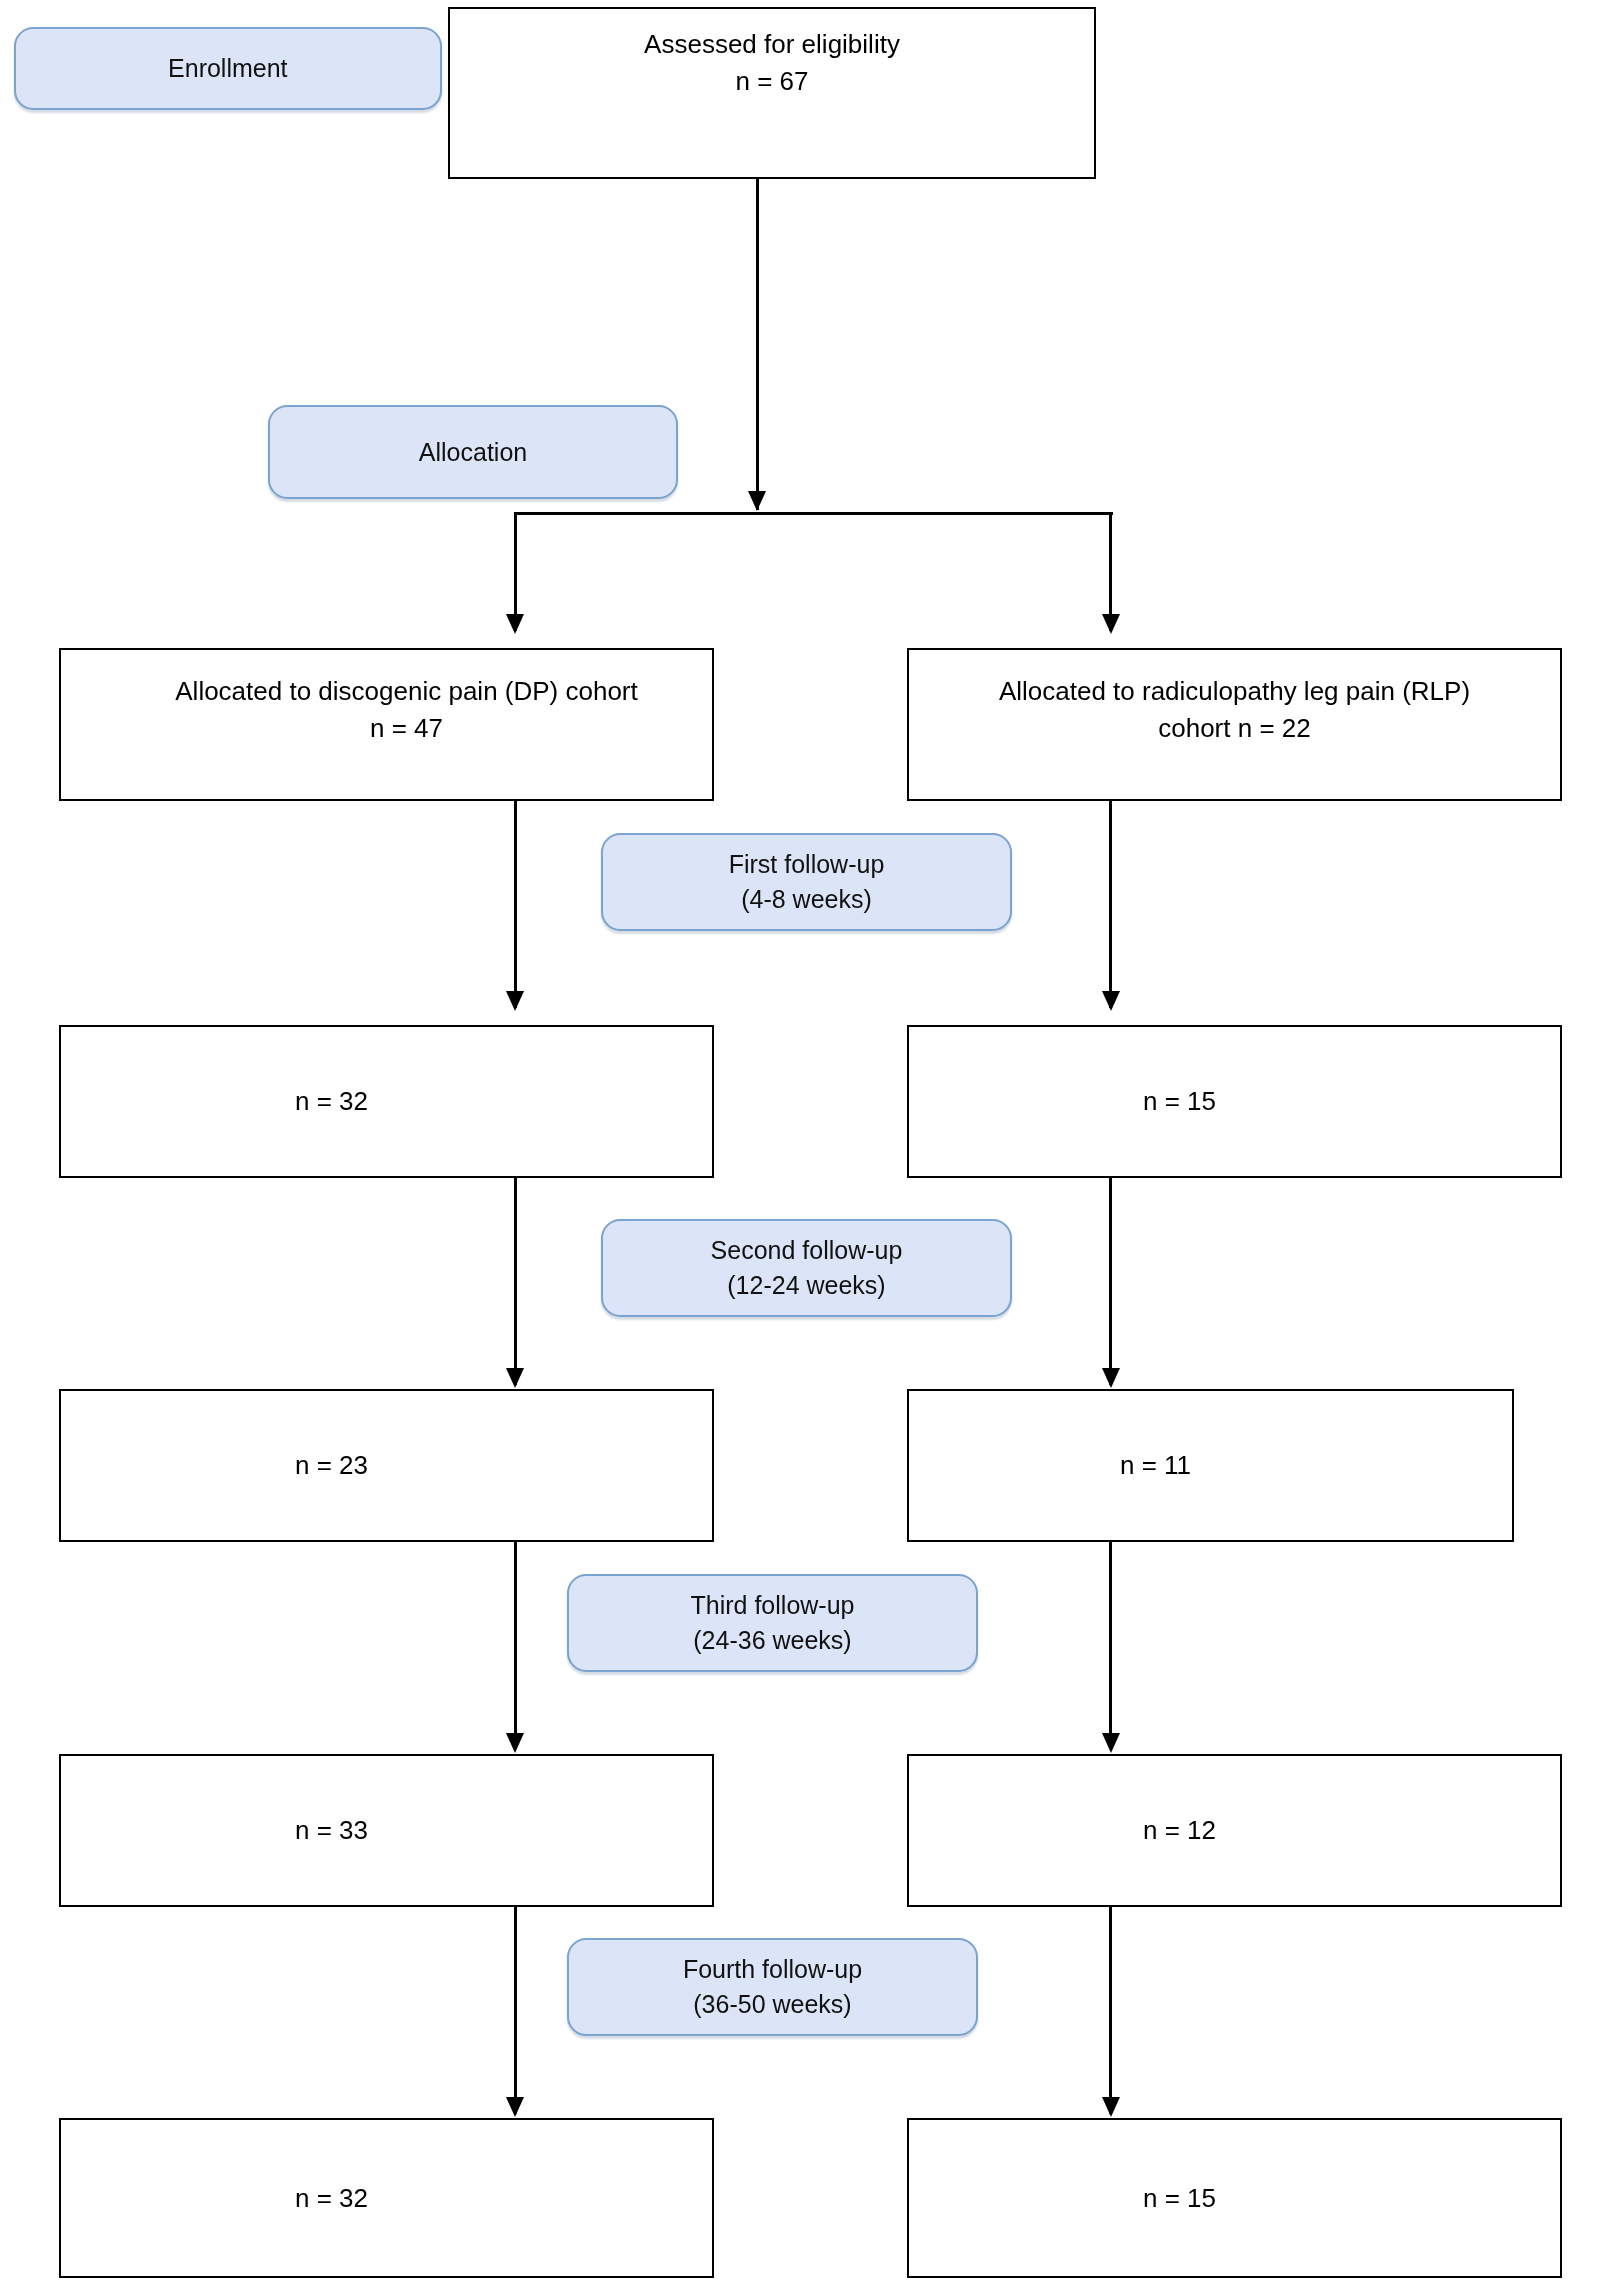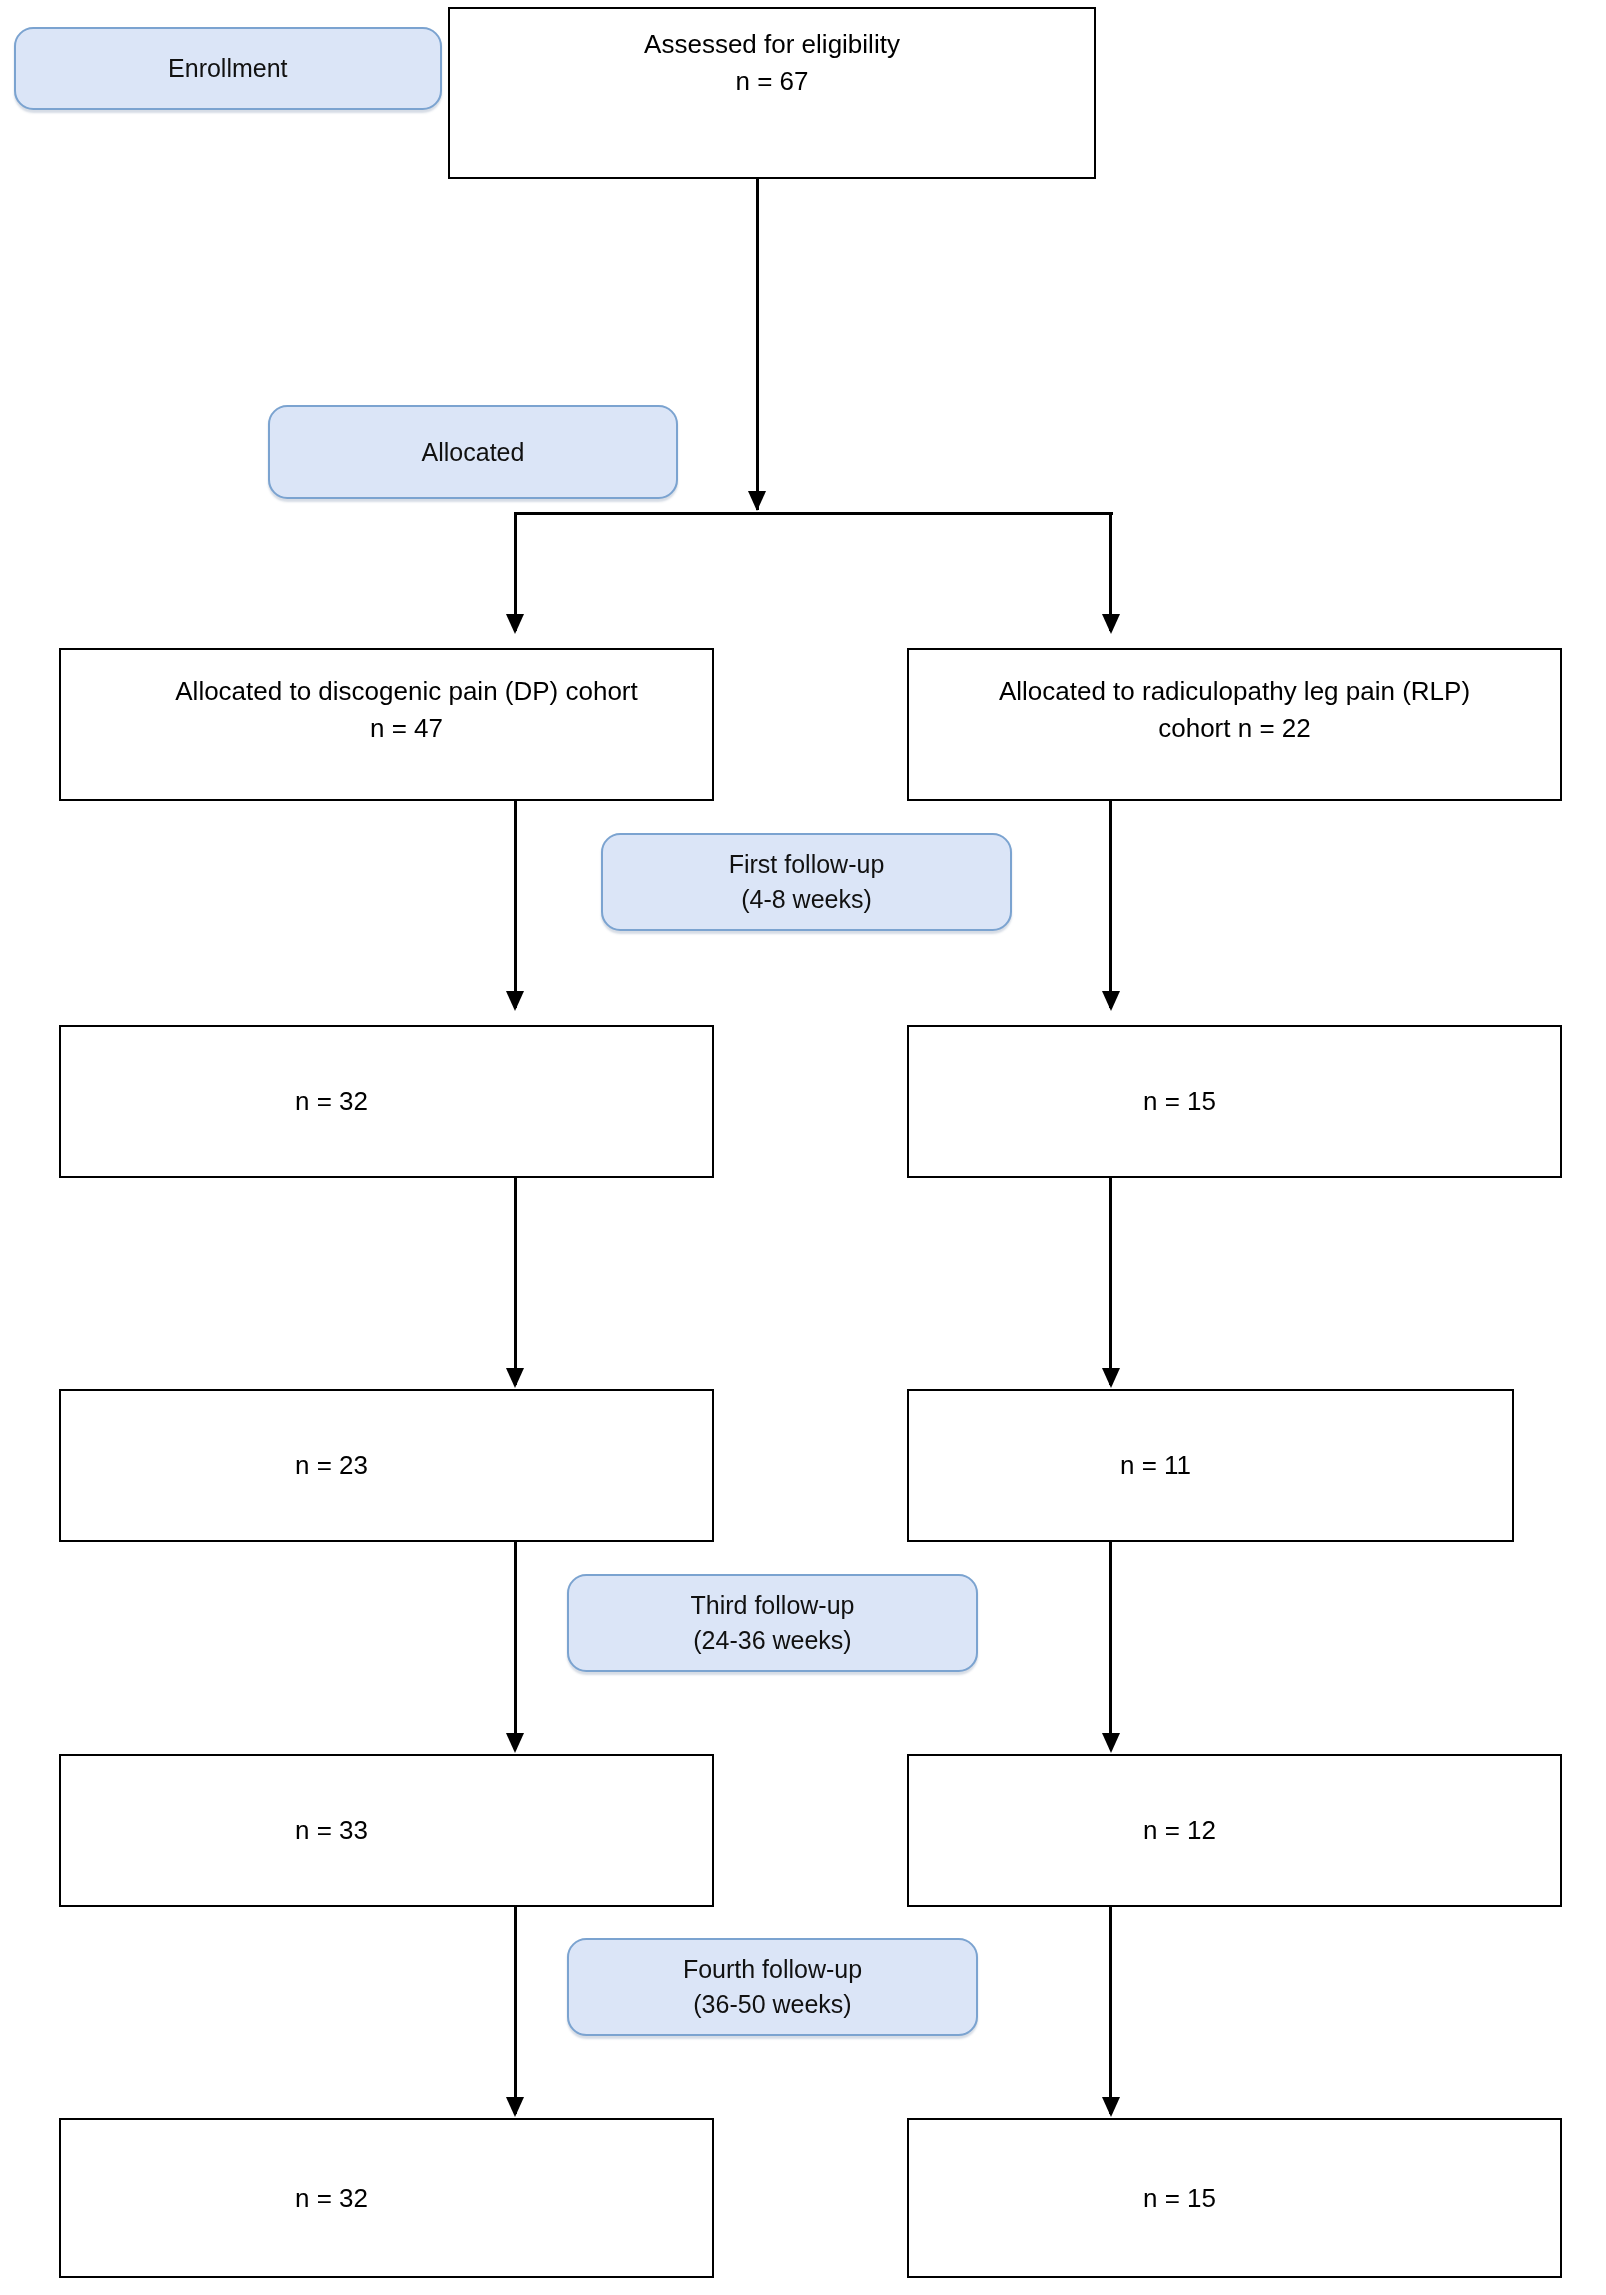--- a/index.html
+++ b/index.html
@@ -102,21 +102,21 @@
 
   <div class="node top" style="left:448px; top:6.9px; width:648px; height:172px;">
     <div class="node-text">Assessed for eligibility
 n = 67</div>
   </div>
 
   <div class="vline" style="left:756px; top:179px; height:331px;"></div>
   <div class="arrowhead" style="left:748px; top:491px;"></div>
 
   <div class="stage" style="left:268px; top:405px; width:410px; height:94px;">
-    <div class="stage-text">Allocated</div>
+    <div class="stage-text">Allocation</div>
   </div>
 
   <div class="hline" style="left:514px; top:512px; width:599px;"></div>
 
   <div class="vline" style="left:514px; top:512px; height:119px;"></div>
   <div class="arrowhead" style="left:506px; top:614px;"></div>
 
   <div class="vline" style="left:1109px; top:512px; height:119px;"></div>
   <div class="arrowhead" style="left:1102px; top:614px;"></div>
 
@@ -139,20 +139,24 @@
   <div class="vline" style="left:1109px; top:801px; height:207px;"></div>
   <div class="arrowhead" style="left:1102px; top:991px;"></div>
 
   <div class="node result" style="left:59px; top:1025px; width:655px; height:153px;">
     <div class="node-text">n = 32</div>
   </div>
   <div class="node result" style="left:907px; top:1025px; width:655px; height:153px;">
     <div class="node-text">n = 15</div>
   </div>
 
+  <div class="stage" style="left:601px; top:1219px; width:411px; height:98px;">
+    <div class="stage-text">Second follow-up
+(12-24 weeks)</div>
+  </div>
 
   <div class="vline" style="left:514px; top:1178px; height:207px;"></div>
   <div class="arrowhead" style="left:506px; top:1368px;"></div>
   <div class="vline" style="left:1109px; top:1178px; height:207px;"></div>
   <div class="arrowhead" style="left:1102px; top:1368px;"></div>
 
   <div class="node result" style="left:59px; top:1389px; width:655px; height:153px;">
     <div class="node-text">n = 23</div>
   </div>
   <div class="node result" style="left:907px; top:1389px; width:607px; height:153px;">

